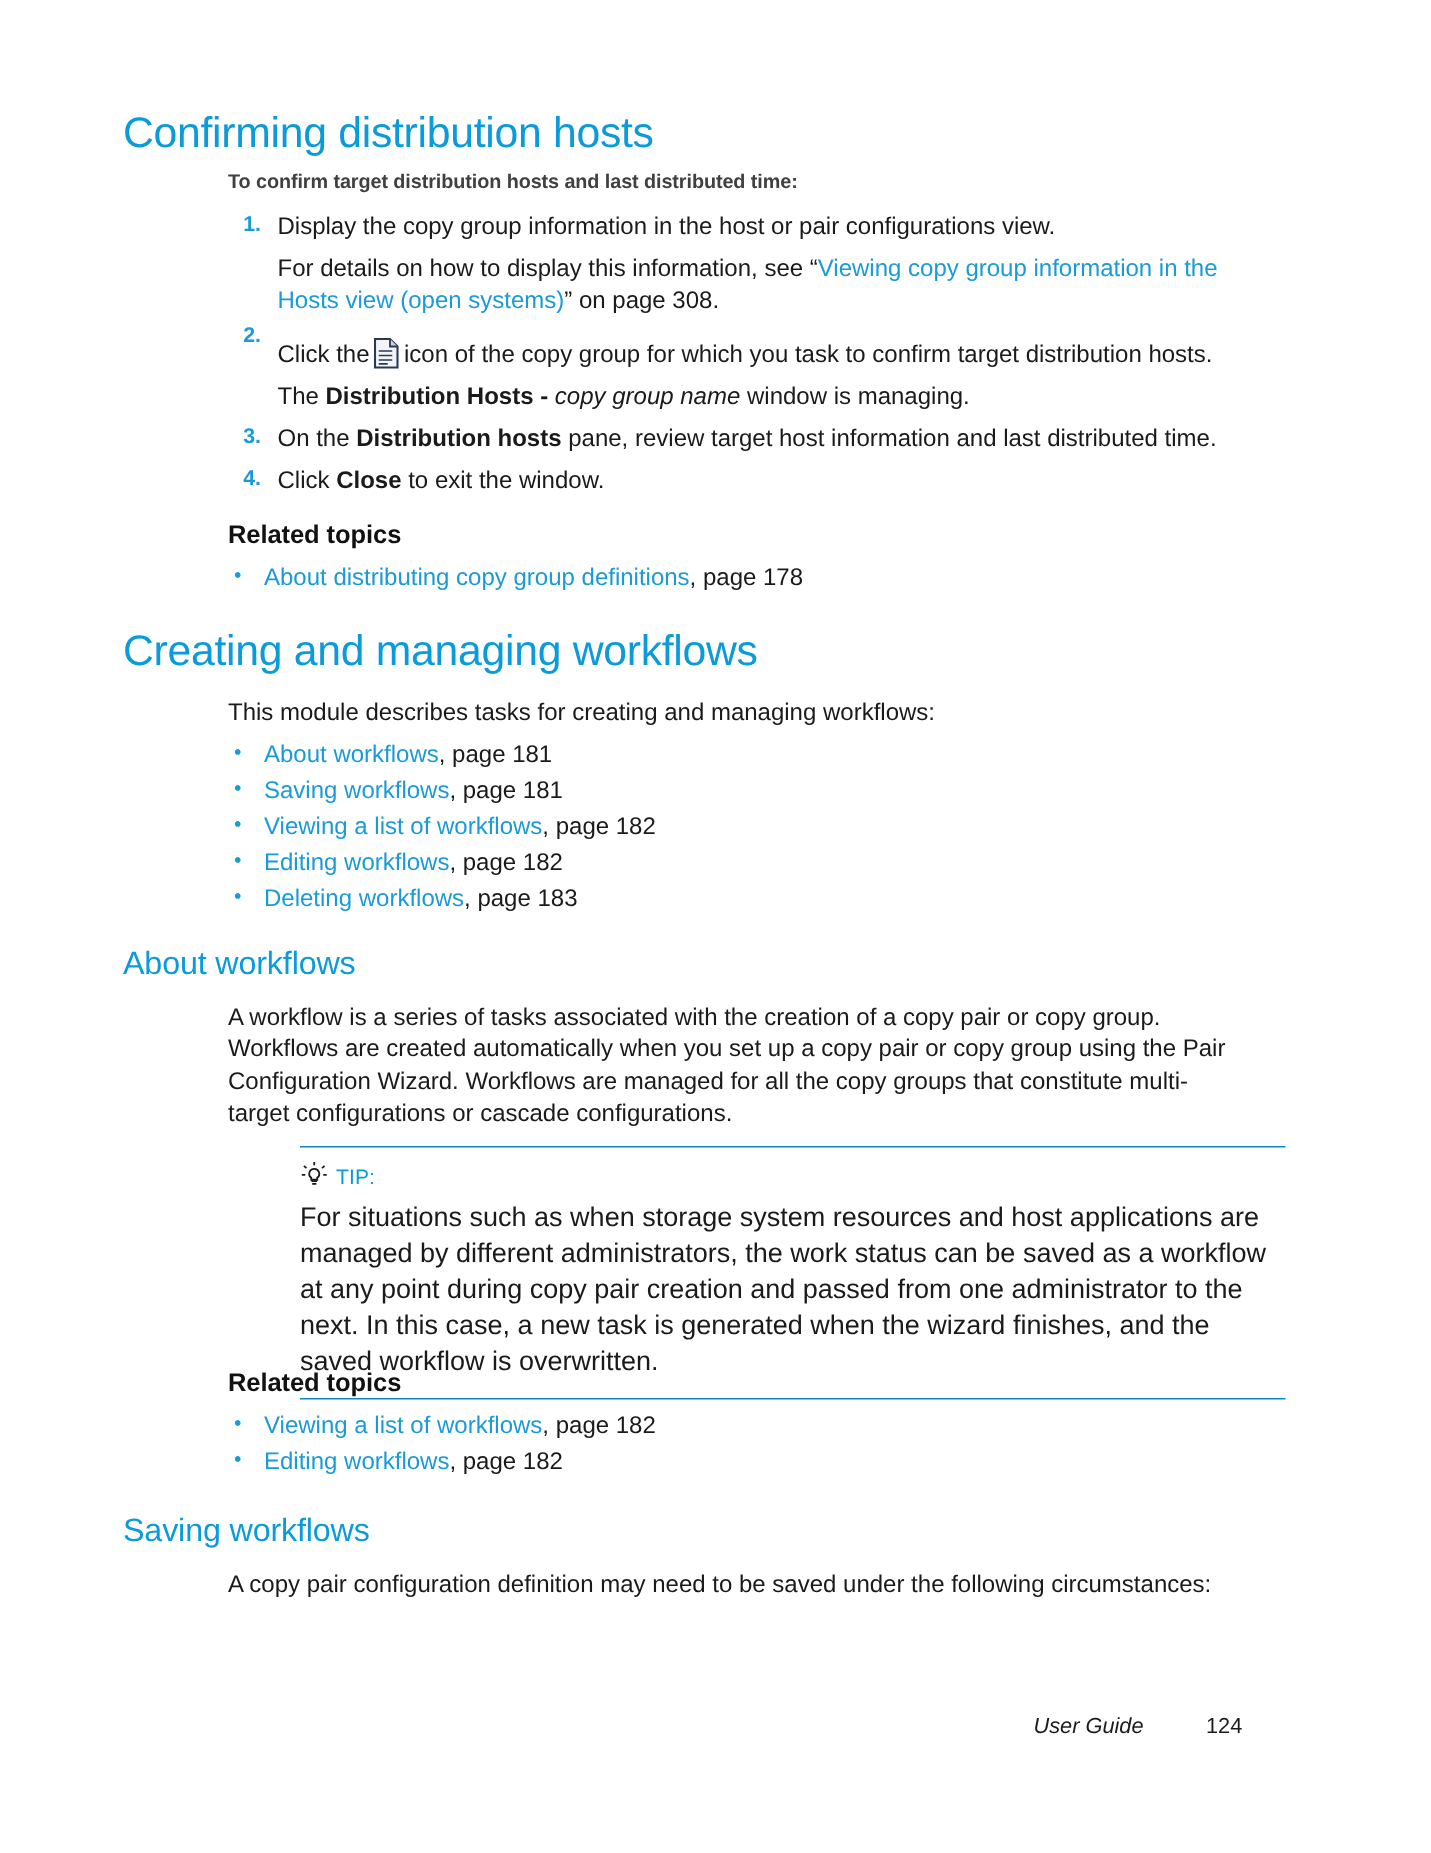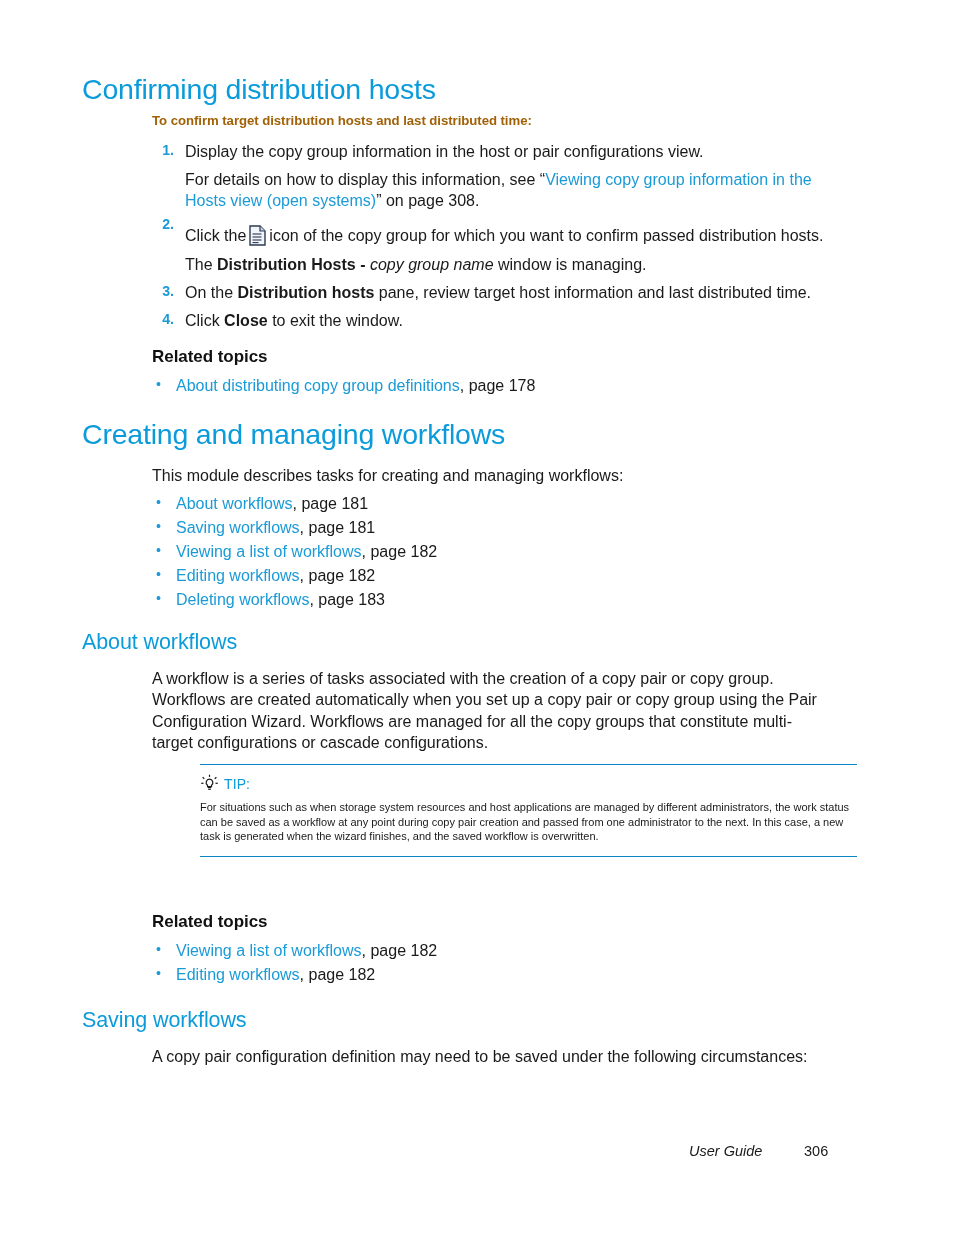--- a/index.html
+++ b/index.html
@@ -41,21 +41,21 @@
   }
   .h2 {
     color: #0b9bdb;
     font-size: 21.5px;
     font-weight: 400;
     letter-spacing: -0.1px;
     line-height: 1.1;
     margin: 0;
   }
   .proc-head {
-    color: #a16207;
+    color: #404040;
     font-size: 13.2px;
     font-weight: bold;
     line-height: 1.2;
     margin: 0;
     letter-spacing: -0.05px;
   }
 
   
   .p {
     font-size: 16px;
@@ -124,21 +124,21 @@
     box-sizing: content-box;
   }
   .tip-label {
     color: #0b9bdb;
     font-size: 14px;
     line-height: 1.2;
     margin: 0 0 7px -19px;
     padding-left: 19px;
     letter-spacing: 0.1px;
   }
-  .tip-body { font-size: 11px; line-height: 1.33; margin: 0; }
+  .tip-body { font-size: 18px; line-height: 1.33; margin: 0; }
 
   
   .footer {
     position: absolute;
     left: 0;
     right: 0;
     top: 1143px;
     font-size: 14.5px;
     color: #1a1a1a;
   }
@@ -171,21 +171,21 @@
 
   <div class="blk num-row" style="top:215px;left:0;width:700px;">
     <span class="num">2.</span>
     <div class="p" style="margin-top:10px;"><span>Click the</span><span class="doc-icon"><svg width="17" height="21" viewBox="0 0 17 21" xmlns="http://www.w3.org/2000/svg">
           <path d="M1 1 H11 L16 6 V20 H1 Z" fill="#f2f4f8" stroke="#2b3a52" stroke-width="1.4"></path>
           <path d="M11 1 V6 H16" fill="#c9d3e2" stroke="#2b3a52" stroke-width="1.2"></path>
           <line x1="3.5" y1="9" x2="12.5" y2="9" stroke="#2b3a52" stroke-width="1.1"></line>
           <line x1="3.5" y1="12" x2="12.5" y2="12" stroke="#2b3a52" stroke-width="1.1"></line>
           <line x1="3.5" y1="15" x2="12.5" y2="15" stroke="#2b3a52" stroke-width="1.1"></line>
           <line x1="3.5" y1="17.6" x2="9.5" y2="17.6" stroke="#2b3a52" stroke-width="1.1"></line>
-        </svg></span><span>icon of the copy group for which you want to confirm passed distribution hosts.</span></div>
+        </svg></span><span>icon of the copy group for which you task to confirm target distribution hosts.</span></div>
   </div>
   <div class="blk cont-col" style="top:254px;left:0;width:648px;">
     <div class="p"><span>The </span><span class="bold">Distribution Hosts -</span><span class="ital"> copy group name</span><span> window is managing.</span></div>
   </div>
 
   <div class="blk num-row" style="top:282px;left:0;width:700px;">
     <span class="num">3.</span>
     <div class="p"><span>On the </span><span class="bold">Distribution hosts</span><span> pane, review target host information and last distributed time.</span></div>
   </div>
 
@@ -269,16 +269,16 @@
 
   <div class="blk h1-col" style="top:1009px;left:0;">
     <h2 class="h2">Saving workflows</h2>
   </div>
   <div class="blk body-col" style="top:1046px;left:0;width:680px;">
     <div class="p">A copy pair configuration definition may need to be saved under the following circumstances:</div>
   </div>
 
   <div class="footer">
     <span class="fg">User Guide</span>
-    <span class="fp">306</span>
+    <span class="fp">124</span>
   </div>
 
 </div>
 
 </body></html>

